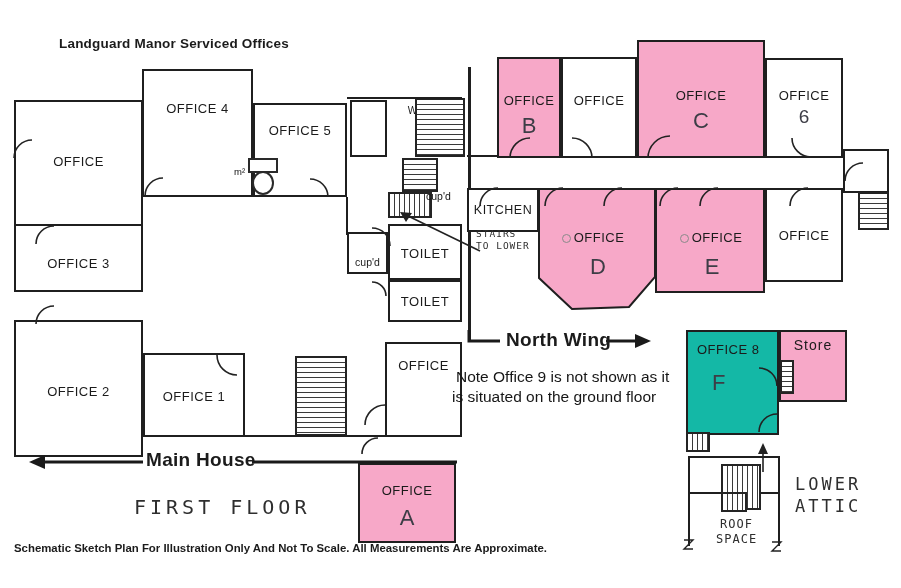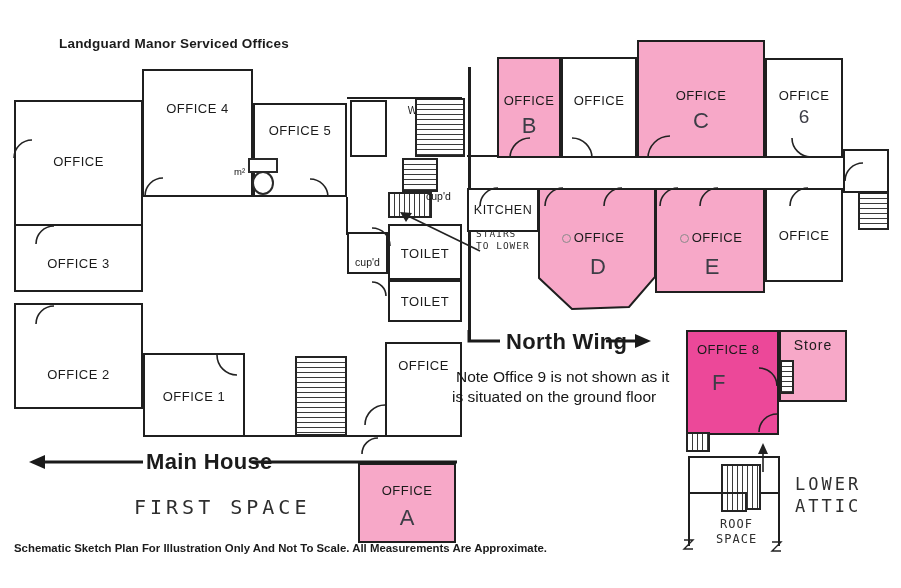--- a/index.html
+++ b/index.html
@@ -10,21 +10,21 @@
   .rname{position:absolute;left:0;width:100%;text-align:center;font-size:13px;
          letter-spacing:0.5px;color:#1b1b1b;white-space:nowrap;}
   .rletter{position:absolute;left:0;width:100%;text-align:center;font-size:22px;color:#3d3d46;}
   .wall{position:absolute;background:#1f1f1f;z-index:1;}
   .stairs{position:absolute;border:2px solid #242424;box-sizing:border-box;z-index:1;
           background:repeating-linear-gradient(180deg,#fff 0 4px,#3a3a3a 4px 5px);}
   .stairs.vert{background:repeating-linear-gradient(90deg,#fff 0 4px,#3a3a3a 4px 5px);}
   .txt{position:absolute;z-index:3;white-space:nowrap;}
   .title{font-size:13.5px;font-weight:bold;letter-spacing:0.2px;margin-left:44px;}
   .footer{font-size:11.4px;font-weight:bold;}
-  .wing{font-size:22px;font-weight:bold;letter-spacing:0.3px;}
+  .wing{font-size:19px;font-weight:bold;letter-spacing:0.3px;}
   .note{font-size:15.5px;color:#161616;}
   .stencil{font-family:"DejaVu Sans Mono",monospace;color:#2e2e2e;}
   .firstfloor{font-size:20px;letter-spacing:4px;}
   .attic{font-size:17px;letter-spacing:3px;line-height:1.3;}
   .roofspace{font-size:12px;letter-spacing:1px;line-height:1.25;text-align:center;}
   .stairsattic{font-size:9.5px;letter-spacing:1px;line-height:1.3;}
   .small-lb{font-size:10.5px;color:#111;}
   .knob{display:inline-block;width:7px;height:7px;border:1.5px solid #8a8a8a;border-radius:50%;
         margin-right:3px;vertical-align:-1px;background:transparent;}
   .dlabel{position:absolute;z-index:3;font-size:13px;letter-spacing:0.5px;color:#1b1b1b;text-align:center;}
@@ -39,21 +39,21 @@
 
   <div class="txt title" style="left:15px;top:36px;">Landguard Manor Serviced Offices</div>
   <div class="txt footer" style="left:14px;top:542px;">Schematic Sketch Plan For Illustration Only And Not To Scale. All Measurements Are Approximate.</div>
 
   <div class="txt wing" style="left:146px;top:449px;">Main House</div>
   <div class="txt wing" style="left:506px;top:329px;">North Wing</div>
 
   <div class="txt note" style="left:456px;top:368px;">Note Office 9 is not shown as it</div>
   <div class="txt note" style="left:452px;top:388px;">is situated on the ground floor</div>
 
-  <div class="txt stencil firstfloor" style="left:134px;top:495px;">FIRST SPACE</div>
+  <div class="txt stencil firstfloor" style="left:134px;top:495px;">FIRST FLOOR</div>
 
   <div class="txt stencil attic" style="left:795px;top:473px;">
     <span style="display:block;">LOWER</span>
     <span style="display:block;">ATTIC</span>
   </div>
 
   <div class="txt stencil roofspace" style="left:716px;top:517px;">
     <span style="display:block;">ROOF</span>
     <span style="display:block;">SPACE</span>
   </div>
@@ -65,21 +65,21 @@
 
   <div class="txt small-lb" style="left:426px;top:190px;z-index:4;">cup'd</div>
   <div class="txt small-lb" style="left:234px;top:166px;font-size:9.5px;">m²</div>
 
   <div class="room" style="left:14px;top:100px;width:129px;height:126px;">
     <div class="rname" style="top:52px;">OFFICE</div>
   </div>
   <div class="room" style="left:14px;top:224px;width:129px;height:68px;">
     <div class="rname" style="top:30px;">OFFICE 3</div>
   </div>
-  <div class="room" style="left:14px;top:303px;width:129px;height:106px;">
+  <div class="room" style="left:14px;top:320px;width:129px;height:137px;">
     <div class="rname" style="top:62px;">OFFICE 2</div>
   </div>
   <div class="room" style="left:143px;top:353px;width:102px;height:84px;">
     <div class="rname" style="top:34px;">OFFICE 1</div>
   </div>
   <div class="room" style="left:142px;top:69px;width:111px;height:128px;">
     <div class="rname" style="top:30px;">OFFICE 4</div>
   </div>
   <div class="room" style="left:253px;top:103px;width:94px;height:94px;">
     <div class="rname" style="top:18px;">OFFICE 5</div>
@@ -143,21 +143,21 @@
 
   <div class="dlabel" style="left:548px;top:230px;width:90px;">
     <span class="knob"></span><span>OFFICE</span>
   </div>
   <div class="dletter" style="left:568px;top:254px;width:60px;">D</div>
   <div class="dlabel" style="left:668px;top:230px;width:86px;">
     <span class="knob"></span><span>OFFICE</span>
   </div>
   <div class="dletter" style="left:682px;top:254px;width:60px;">E</div>
 
-  <div class="room pink" style="left: 686px; top: 330px; width: 93px; height: 105px; background: #ec4899;">
+  <div class="room pink" style="left: 686px; top: 330px; width: 93px; height: 105px; background: #14b8a6;">
     <div class="rname" style="top:10px;text-align:left;padding-left:9px;">OFFICE 8</div>
     <div class="rletter" style="top:38px;text-align:left;padding-left:24px;">F</div>
   </div>
   <div class="room pink" style="left: 779px; top: 330px; width: 68px; height: 72px; background: rgb(247, 168, 200);">
     <div class="rname" style="top:5px;font-size:14px;letter-spacing:1px;">Store</div>
   </div>
   <div class="stairs" style="left:780px;top:360px;width:14px;height:34px;"></div>
   <div class="stairs vert" style="left:686px;top:432px;width:24px;height:20px;"></div>
 
   <div class="room" style="left:688px;top:456px;width:92px;height:38px;"></div>

